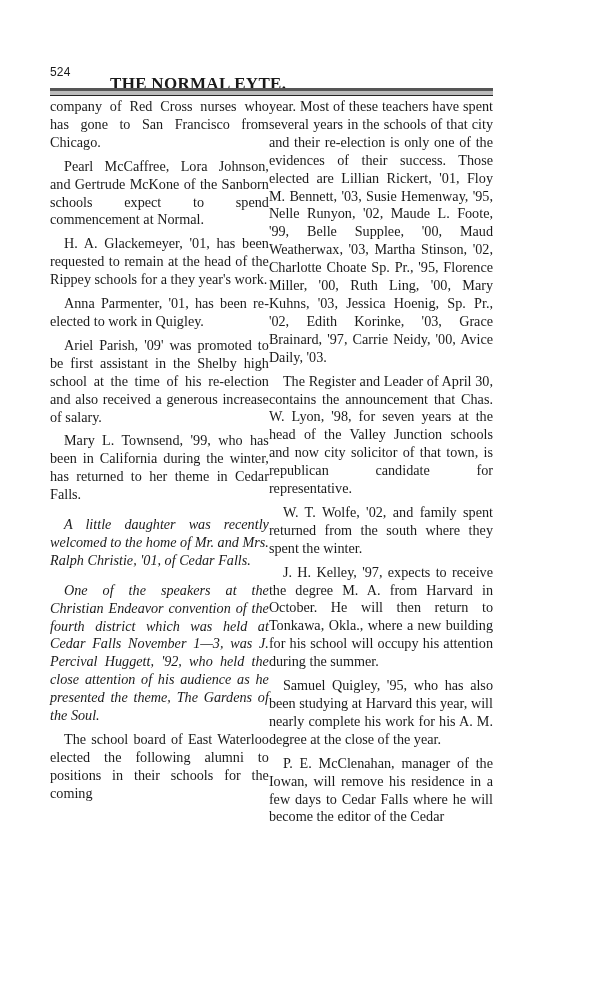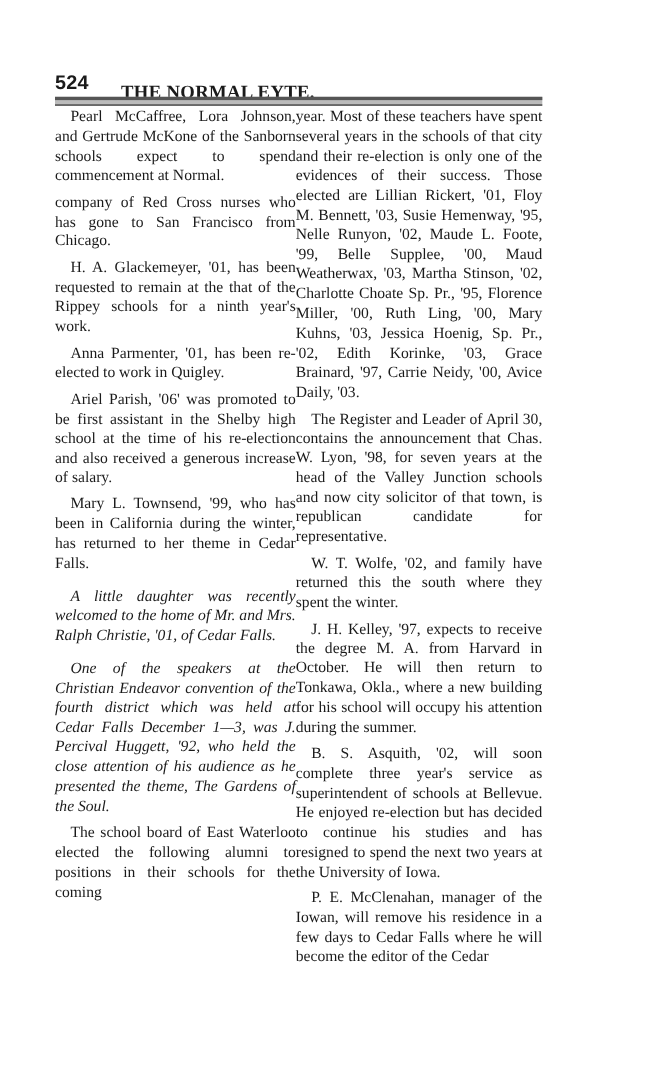--- a/index.html
+++ b/index.html
@@ -23,22 +23,22 @@
   }
   .header {
     position: relative;
     height: 22px;
   }
   .page-number {
     position: absolute;
     left: 0;
     top: 3px;
     font-family: "Liberation Sans", "DejaVu Sans", sans-serif;
-    font-weight: bold;
-    font-size: 18px;
+    font-weight: normal;
+    font-size: 12px;
     letter-spacing: 0.2px;
   }
   .journal-title {
     position: absolute;
     left: 0;
     right: 0;
     top: 12px;
     text-align: left;
     font-family: "Liberation Serif", "DejaVu Serif", serif;
     font-weight: bold;
@@ -85,33 +85,33 @@
 
 <div class="page">
   <div class="header">
     <span class="page-number">524</span>
     <span class="journal-title">THE NORMAL EYTE.</span>
   </div>
   <div class="header-rule"></div>
 
   <div class="columns">
     <div class="column left">
+      <p class="para cont">company of Red Cross nurses who has gone to San Francisco from Chicago.</p>
       <p class="para">Pearl McCaffree, Lora Johnson, and Gertrude McKone of the Sanborn schools expect to spend commencement at Normal.</p>
-      <p class="para cont">company of Red Cross nurses who has gone to San Francisco from Chicago.</p>
-      <p class="para">H. A. Glackemeyer, '01, has been requested to remain at the that of the Rippey schools for a ninth year's work.</p>
+      <p class="para">H. A. Glackemeyer, '01, has been requested to remain at the head of the Rippey schools for a they year's work.</p>
       <p class="para">Anna Parmenter, '01, has been re-elected to work in Quigley.</p>
-      <p class="para">Ariel Parish, '06' was promoted to be first assistant in the Shelby high school at the time of his re-election and also received a generous increase of salary.</p>
+      <p class="para">Ariel Parish, '09' was promoted to be first assistant in the Shelby high school at the time of his re-election and also received a generous increase of salary.</p>
       <p class="para">Mary L. Townsend, '99, who has been in California during the winter, has returned to her theme in Cedar Falls.</p>
       <p class="para gap-lg">A little daughter was recently welcomed to the home of Mr. and Mrs. Ralph Christie, '01, of Cedar Falls.</p>
-      <p class="para gap-lg">One of the speakers at the Christian Endeavor convention of the fourth district which was held at Cedar Falls December 1—3, was J. Percival Huggett, '92, who held the close attention of his audience as he presented the theme, The Gardens of the Soul.</p>
+      <p class="para gap-lg">One of the speakers at the Christian Endeavor convention of the fourth district which was held at Cedar Falls November 1—3, was J. Percival Huggett, '92, who held the close attention of his audience as he presented the theme, The Gardens of the Soul.</p>
       <p class="para">The school board of East Waterloo elected the following alumni to positions in their schools for the coming</p>
     </div>
 
     <div class="column right">
       <p class="para cont">year. Most of these teachers have spent several years in the schools of that city and their re-election is only one of the evidences of their success. Those elected are Lillian Rickert, '01, Floy M. Bennett, '03, Susie Hemenway, '95, Nelle Runyon, '02, Maude L. Foote, '99, Belle Supplee, '00, Maud Weatherwax, '03, Martha Stinson, '02, Charlotte Choate Sp. Pr., '95, Florence Miller, '00, Ruth Ling, '00, Mary Kuhns, '03, Jessica Hoenig, Sp. Pr., '02, Edith Korinke, '03, Grace Brainard, '97, Carrie Neidy, '00, Avice Daily, '03.</p>
       <p class="para">The Register and Leader of April 30, contains the announcement that Chas. W. Lyon, '98, for seven years at the head of the Valley Junction schools and now city solicitor of that town, is republican candidate for representative.</p>
-      <p class="para">W. T. Wolfe, '02, and family have returned this the south where they spent the winter.</p>
+      <p class="para">W. T. Wolfe, '02, and family spent returned from the south where they spent the winter.</p>
       <p class="para">J. H. Kelley, '97, expects to receive the degree M. A. from Harvard in October. He will then return to Tonkawa, Okla., where a new building for his school will occupy his attention during the summer.</p>
-      <p class="para">B. S. Asquith, '02, will soon complete three year's service as superintendent of schools at Bellevue. He enjoyed re-election but has decided to continue his studies and has resigned to spend the next two years at the University of Iowa.</p>
+      <p class="para">Samuel Quigley, '95, who has also been studying at Harvard this year, will nearly complete his work for his A. M. degree at the close of the year.</p>
       <p class="para">P. E. McClenahan, manager of the Iowan, will remove his residence in a few days to Cedar Falls where he will become the editor of the Cedar</p>
     </div>
   </div>
 </div>
 
 </body></html>

